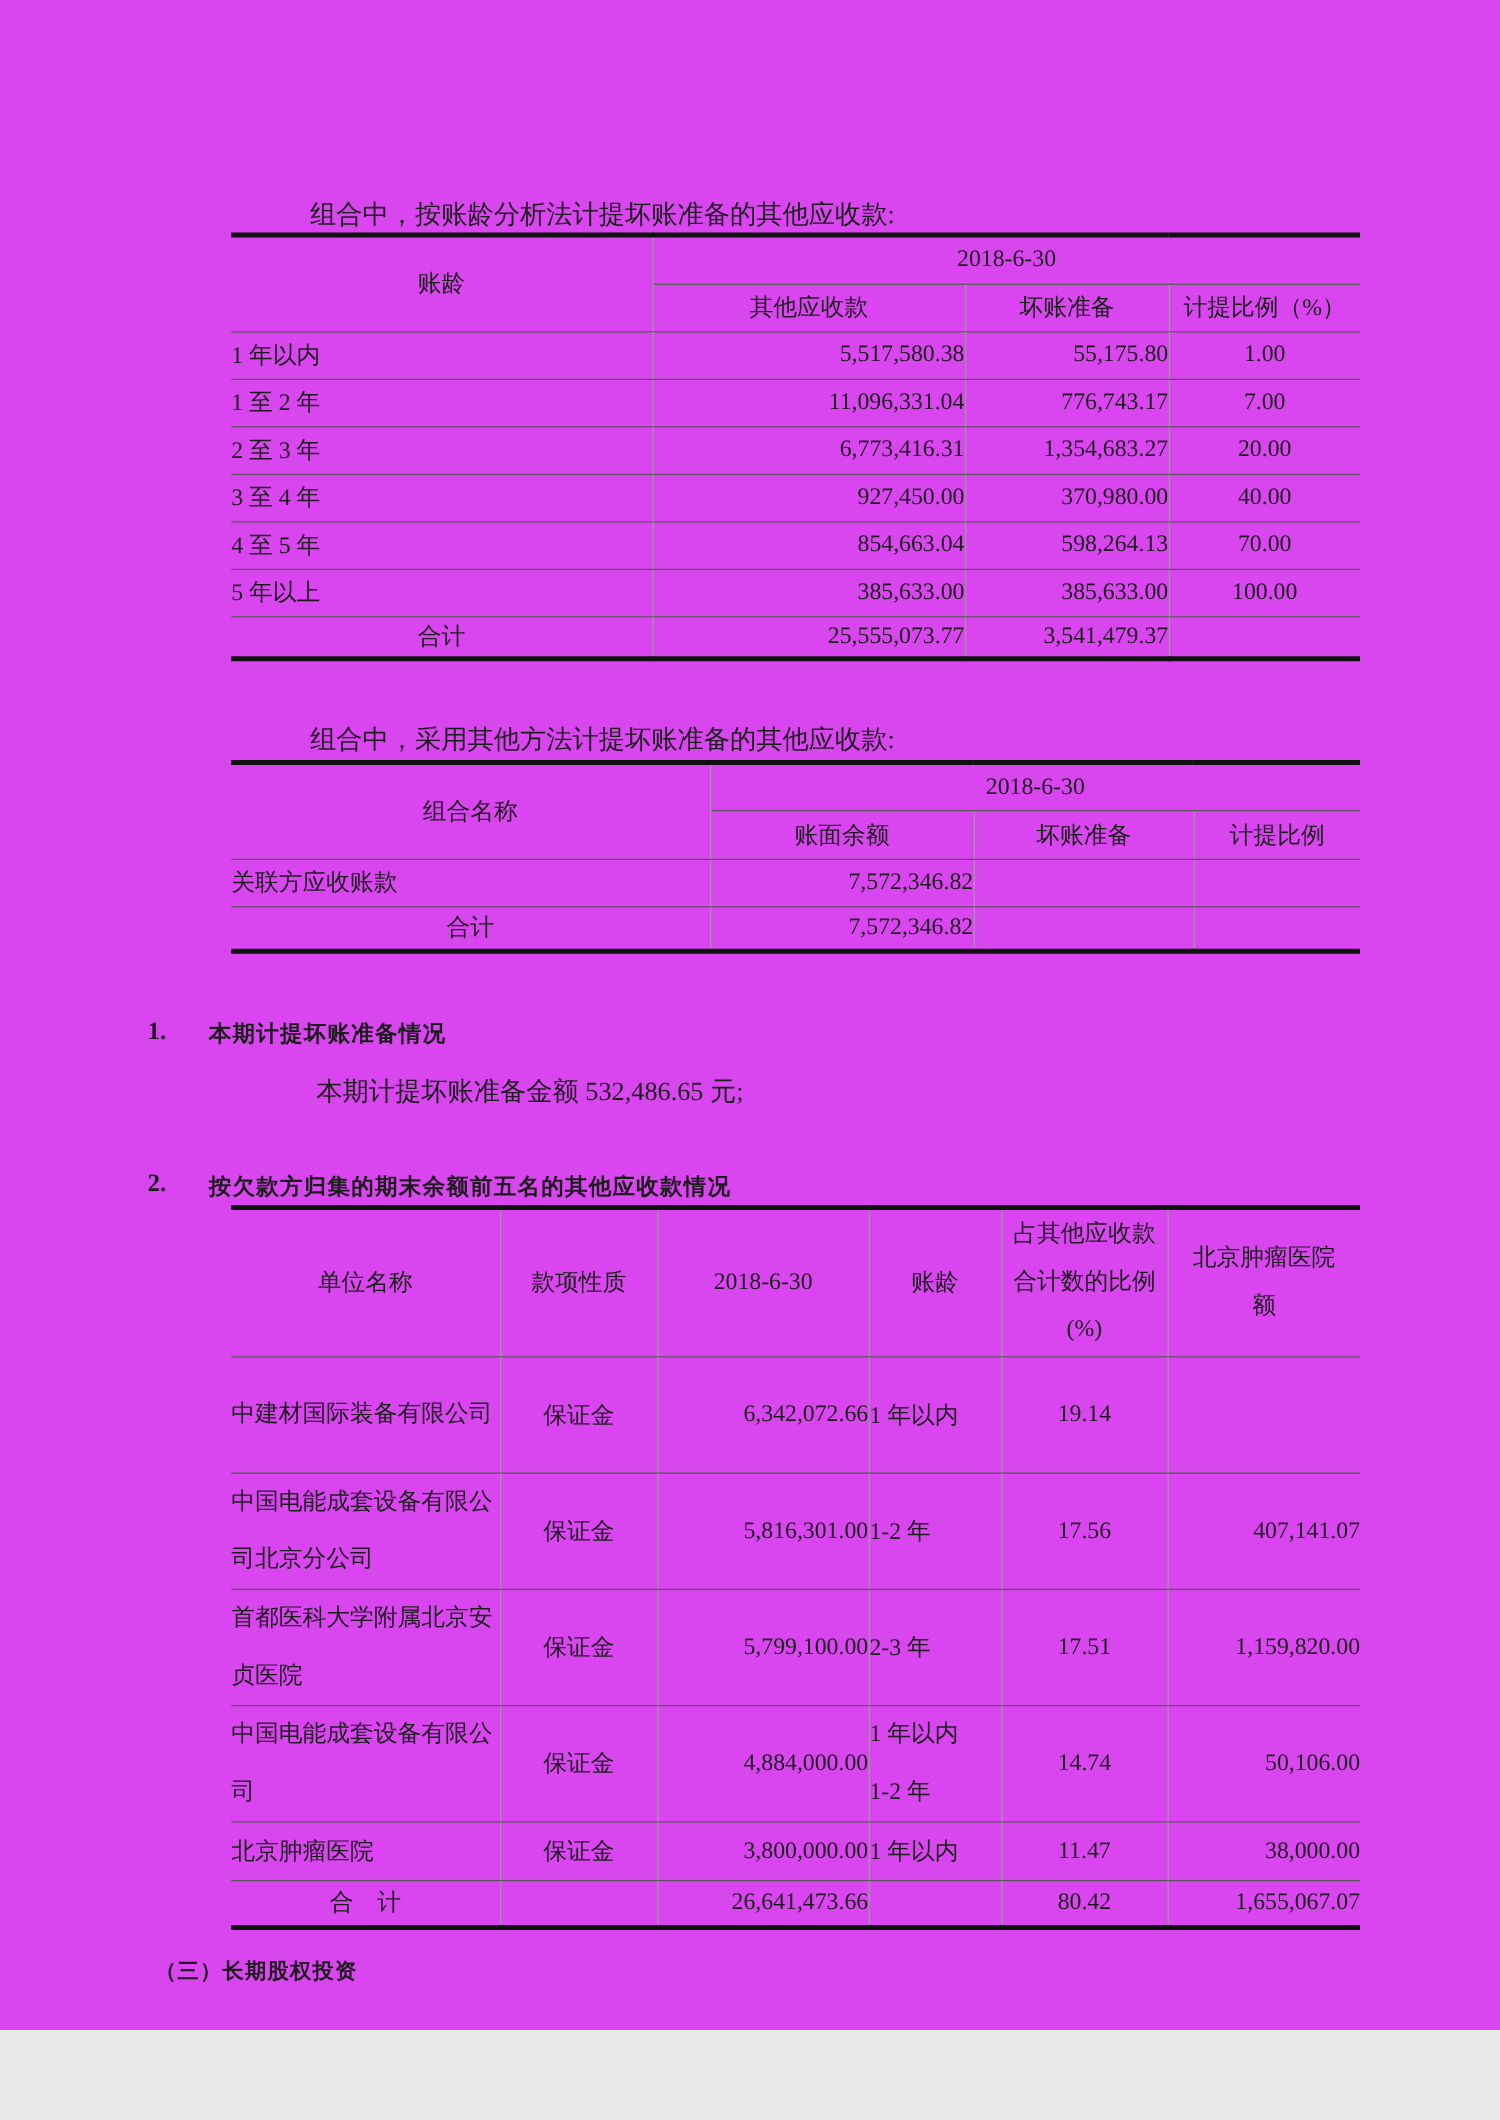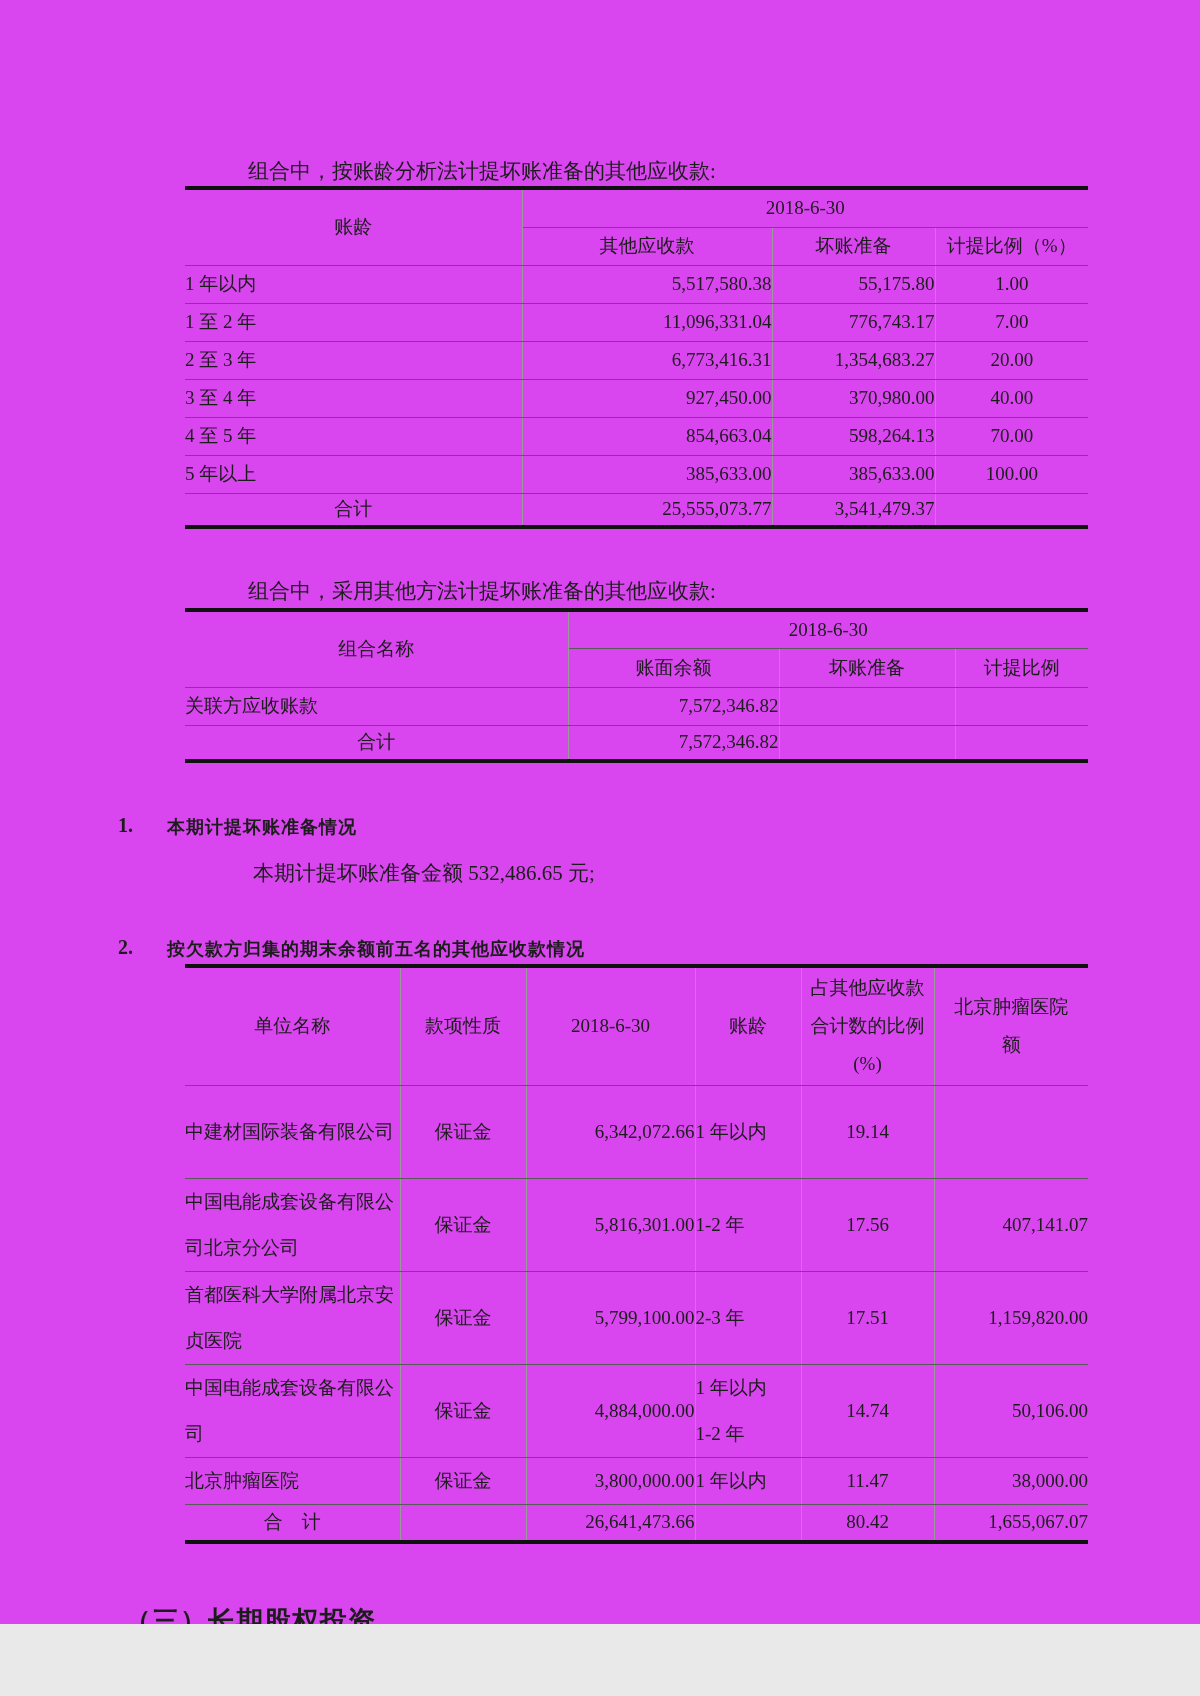--- a/index.html
+++ b/index.html
@@ -215,16 +215,16 @@
         <td class="c"></td>
         <td class="r">26,641,473.66</td>
         <td class="l2"></td>
         <td class="c">80.42</td>
         <td class="r2">1,655,067.07</td>
       </tr>
     </tbody>
       </table>
   </div>
 
-  <div class="abs heading" style="left:124px;top:1608px;font-size:27px;">（三）长期股权投资</div>
+  <div class="abs heading" style="left:124px;top:1564px;font-size:17px;">（三）长期股权投资</div>
 
 
 </div>
 
 </body></html>

